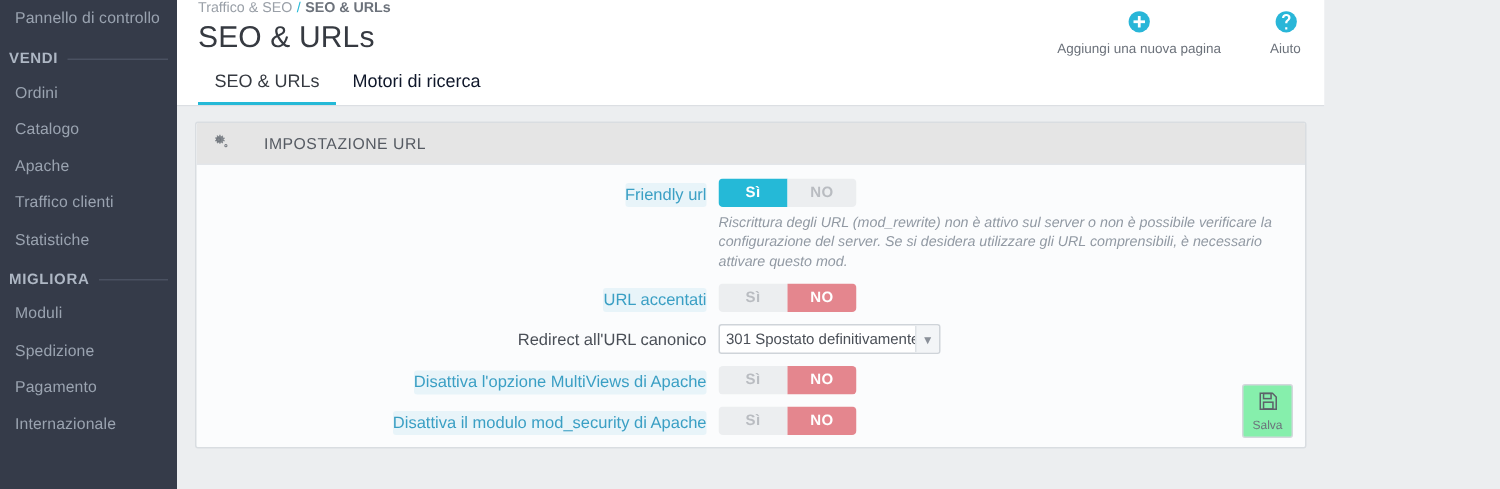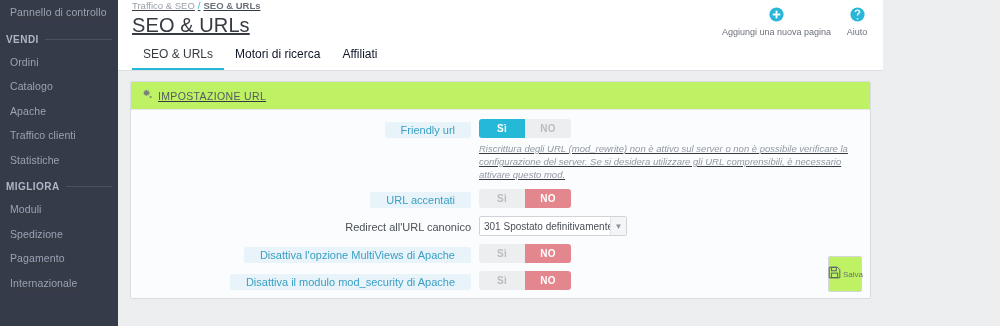--- a/index.html
+++ b/index.html
@@ -4,21 +4,21 @@
 <style>
   * { box-sizing: border-box; margin: 0; padding: 0; }
   html, body {
     width: 1000px; height: 326px;
     overflow: hidden;
     background: #eceef0;
     font-family: "Liberation Sans", sans-serif;
     font-size: 12px;
     color: #363a41;
   }
-  .app { position: relative; width: 883px; height: 326px; display: flex; text-decoration: underline; }
+  .app { position: relative; width: 883px; height: 326px; display: flex; }
 
   
   .sidebar {
     width: 118px; height: 326px;
     background: #353b49;
     flex: 0 0 118px;
     position: relative;
     overflow: hidden;
     padding-top: 0;
   }
@@ -94,21 +94,21 @@
     border-bottom: 2px solid transparent;
     white-space: nowrap;
   }
   .tab.active { border-bottom-color: #25b9d7; color: #363a41; }
 
   .toolbar {
     position: absolute;
     right: 6px; top: 2px;
     display: flex;
     align-items: flex-start;
-    gap: 0px;
+    gap: 17px;
   }
   .tool-btn {
     display: flex; flex-direction: column; align-items: center;
     padding: 2px 6px;
     cursor: pointer;
     min-width: 40px;
   }
   .tool-icon { height: 20px; display: flex; align-items: center; justify-content: center; }
   .tool-label {
     font-size: 9px; color: #6c727b; margin-top: 3px; white-space: nowrap;
@@ -120,22 +120,22 @@
     background: #fbfcfd;
     border: 1px solid #d9dde1;
     border-radius: 2px;
     height: 218px;
     position: relative;
     overflow: hidden;
   }
   .panel-head {
     padding: 6px 10px 6px 10px;
     border-bottom: 1px solid #e3e6ea;
-    display: flex; align-items: center; gap: 5px;
-    background: #bef264;
+    display: flex; align-items: center; gap: 23px;
+    background: #e5e5e5;
   }
   .panel-head .ph-title {
     font-size: 10.5px; color: #555a62; letter-spacing: .35px;
   }
   .panel-body { padding: 8px 0 0 0; }
 
   .form-row {
     display: flex;
     align-items: flex-start;
     margin-bottom: 7px;
@@ -144,21 +144,21 @@
     width: 348px;
     text-align: right;
     padding-right: 8px;
     padding-top: 4px;
     font-size: 11px;
     color: #3a9fc4;
     white-space: nowrap;
   }
   .form-label span.lbl {
     background: #e8f4f9;
-    padding: 2px 16px;
+    padding: 2px 0;
     border-radius: 2px;
     display: inline-block;
   }
   .form-label.plain { color: #4a4f57; }
   .form-label.plain span.lbl { background: transparent; padding: 2px 0; }
   .form-field { flex: 1; padding-top: 1px; }
 
   
   .switch { display: inline-flex; border-radius: 3px; overflow: hidden; }
   .sw-opt {
@@ -210,22 +210,22 @@
   }
 
   .panel-footer {
     position: absolute;
     right: 8px; bottom: 6px;
   }
   .save-btn {
     width: 34px; height: 36px;
     border: 1px solid #d3d7dc;
     border-radius: 2px;
-    background: #bef264;
-    display: flex; 
+    background: #86efac;
+    display: flex; flex-direction: column;
     align-items: center; justify-content: center;
     cursor: pointer;
     gap: 1px;
   }
   .save-label { font-size: 8px; color: #6c727b; }
 </style>
 </head>
 <body>
 
 <div class="app">
@@ -258,21 +258,20 @@
 
       <div class="breadcrumb">
         <span>Traffico &amp; SEO</span><span class="crumb-sep">/</span><span class="crumb-current">SEO &amp; URLs</span>
       </div>
 
       <h1 class="page-title">SEO &amp; URLs</h1>
 
       <div class="tabs" id="tabs">
           <div class="tab active">SEO &amp; URLs</div>
           <div class="tab">Motori di ricerca</div>
-          <div class="tab">Affiliati</div>
         </div>
 
       <div class="toolbar" id="toolbar">
           <div class="tool-btn">
             <span class="tool-icon">
               <svg width="17" height="17" viewBox="0 0 24 24">
                 <circle cx="12" cy="12" r="10" fill="#29b6d8"></circle>
                 <rect x="10.7" y="6.6" width="2.6" height="10.8" fill="#fff"></rect>
                 <rect x="6.6" y="10.7" width="10.8" height="2.6" fill="#fff"></rect>
               </svg>

